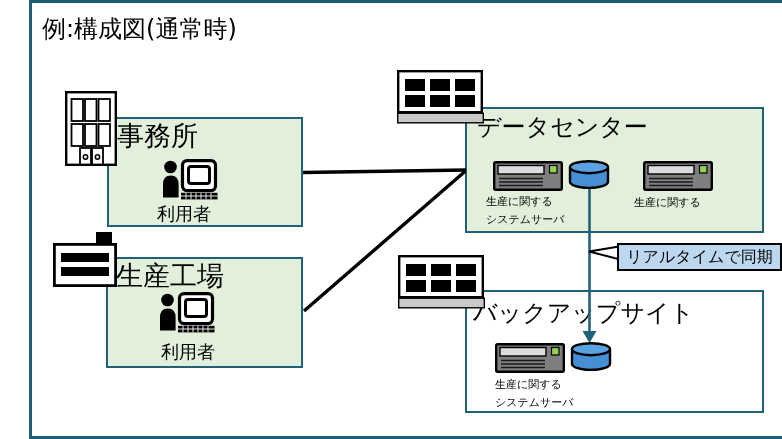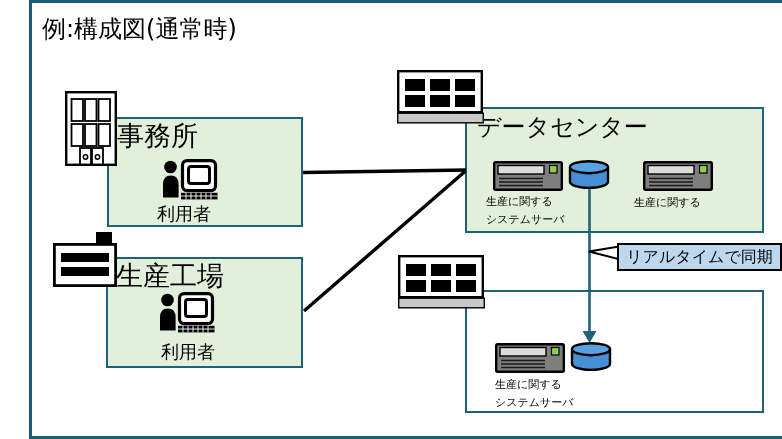--- a/index.html
+++ b/index.html
@@ -35,20 +35,21 @@
   <div class="title">例:構成図(通常時)</div>
 
   <div class="node-box green" style="left:78px;top:117px;width:196px;height:110px;"></div>
   <div class="node-box green" style="left:77px;top:257px;width:197px;height:111px;"></div>
   <div class="node-box green" style="left:436px;top:107px;width:299px;height:126px;"></div>
   <div class="node-box" style="left:436px;top:290px;width:299px;height:123px;"></div>
 
   <div class="big-label fs27" style="left:88px;top:121px;">事務所</div>
   <div class="big-label fs24" style="left:448px;top:114px;">データセンター</div>
   <div class="big-label fs27" style="left:87px;top:261px;">生産工場</div>
+  <div class="big-label fs24" style="left:444px;top:300px;">バックアップサイト</div>
 
   <svg class="overlay" width="782" height="439" viewBox="0 0 782 439">
     <line x1="274" y1="172.5" x2="437" y2="170" stroke="#000" stroke-width="3.4"></line>
     <line x1="275" y1="311" x2="436.5" y2="171" stroke="#000" stroke-width="3.4"></line>
     <line x1="560.5" y1="189" x2="560.5" y2="333" stroke="#20617A" stroke-width="2.6"></line>
     <polygon points="553.5,331 567.5,331 560.5,343" fill="#20617A"></polygon>
     <polygon points="593,246 560,251.5 593,260" fill="#ffffff" stroke="#000" stroke-width="2"></polygon>
   </svg>
 
   <svg class="icon" style="left:36px;top:91px;" width="52" height="75" viewBox="0 0 52 75">

